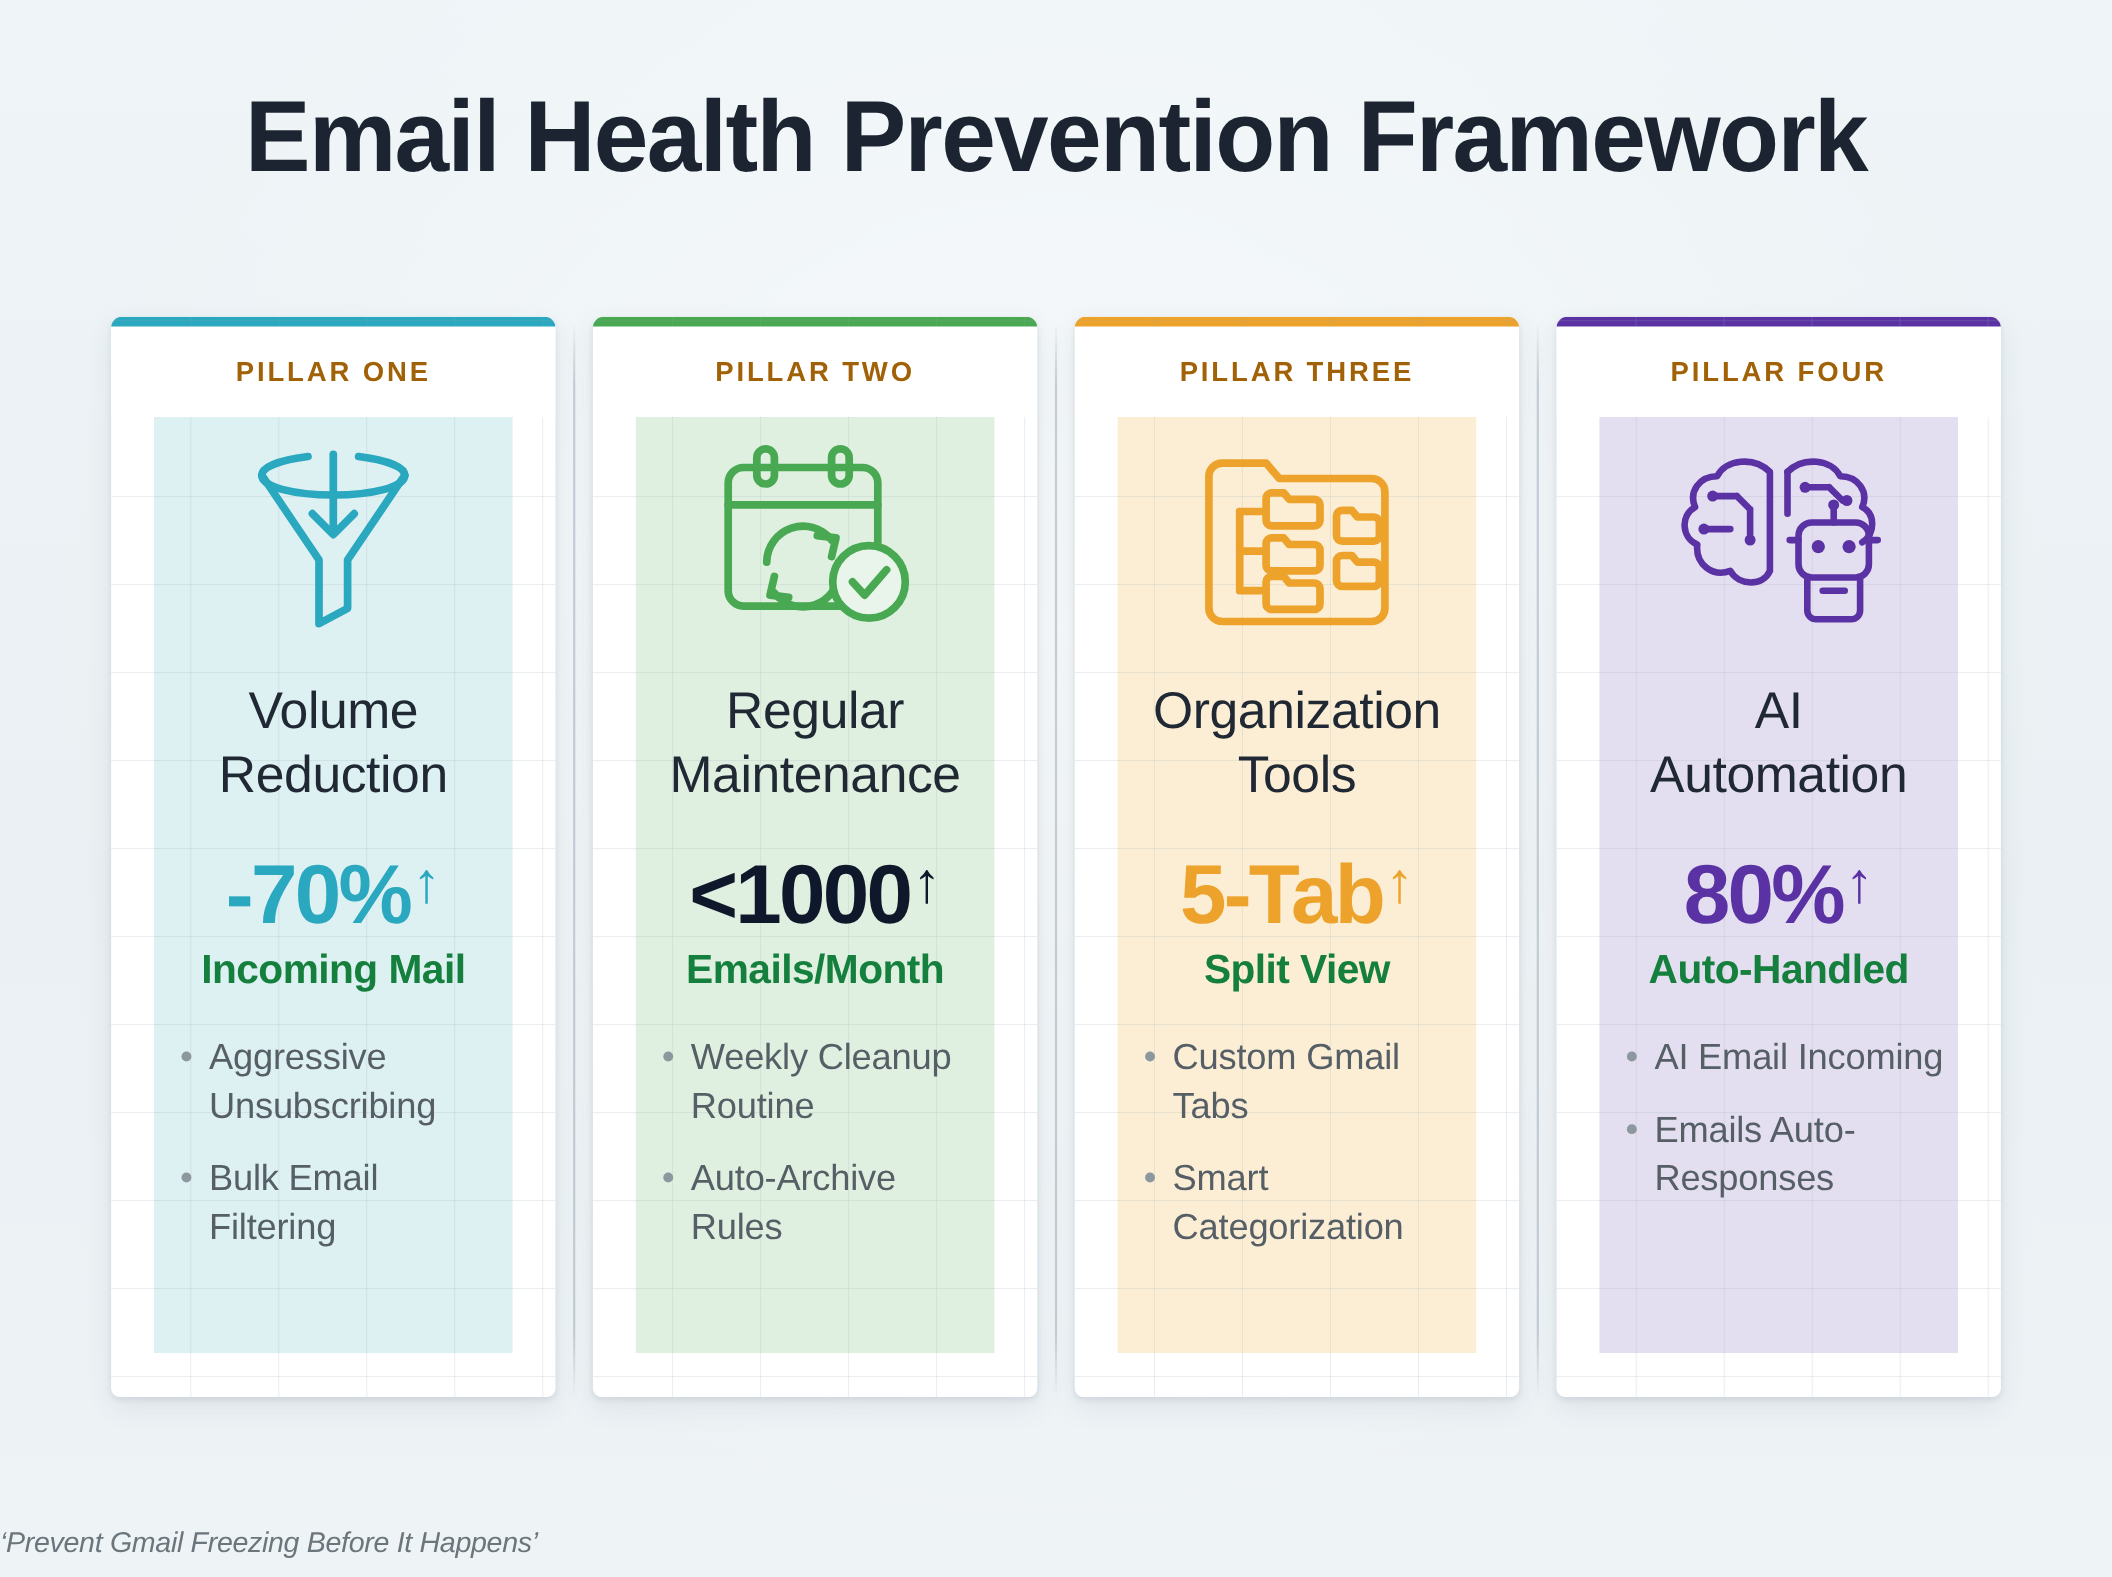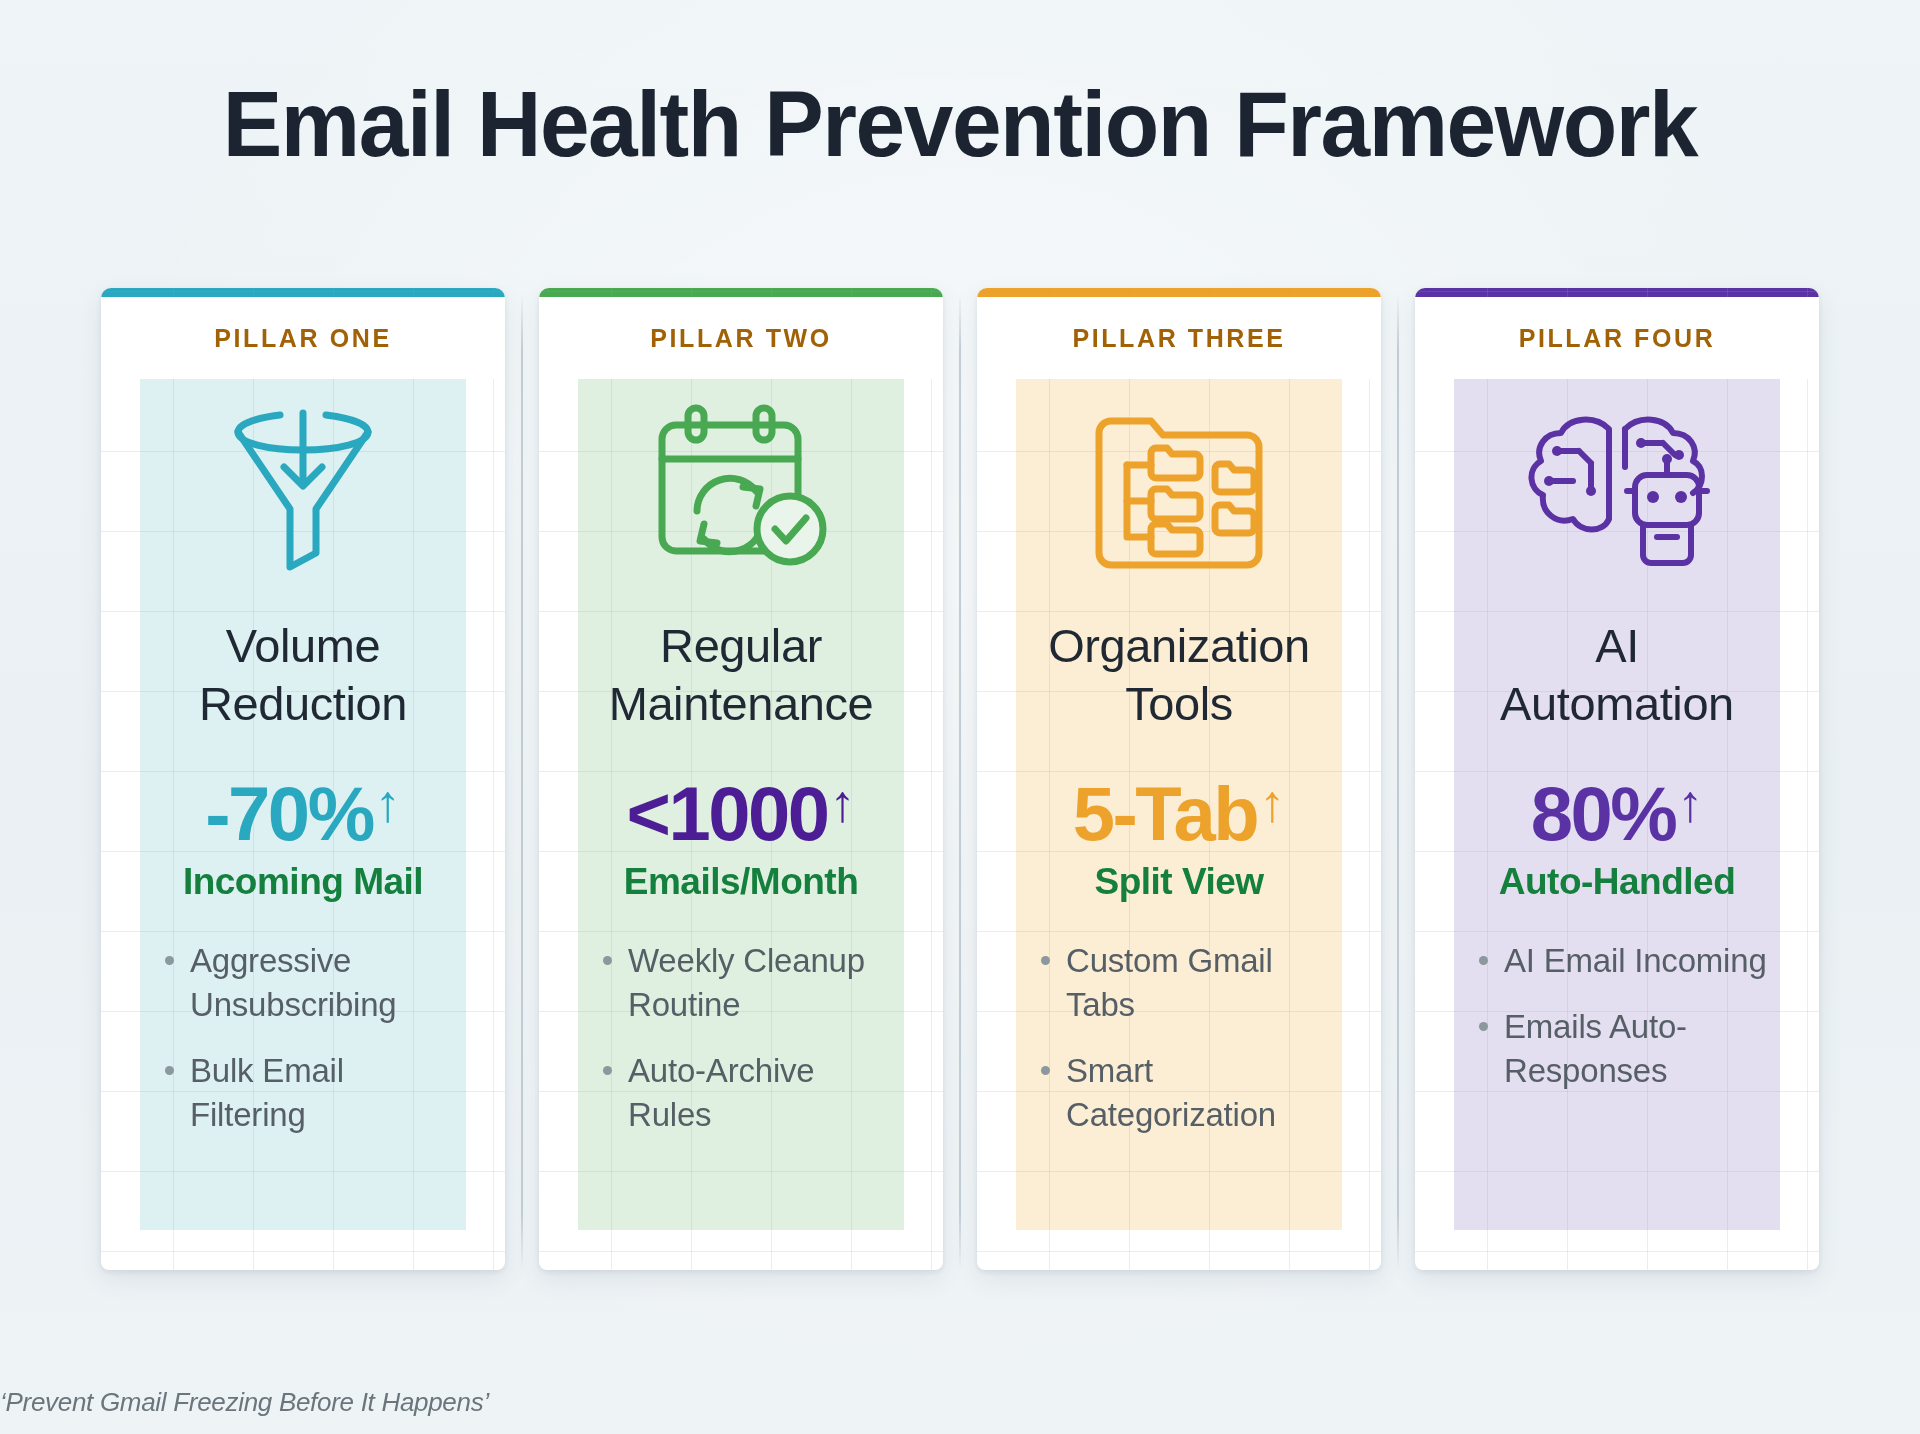--- a/index.html
+++ b/index.html
@@ -257,21 +257,21 @@
             <path d="M119 116 A33 33 0 0 1 60 136"></path>
             <path d="M73 140 L56 138 L60 121"></path>
             <circle cx="146" cy="126" r="33" fill="#e9f5ea"></circle>
             <path d="M131 126 L142 138 L162 115"></path>
           </svg>
         </div>
         <div class="heading">
           <span><span>Regular</span><br><span>Maintenance</span></span>
         </div>
         <div class="statblock">
-          <div class="statnum" style="color:#4c1d95">
+          <div class="statnum" style="color:#0f172a">
             <span>&lt;1000</span>
             <span class="arrow">↑</span>
           </div>
           <div class="statlabel">Emails/Month</div>
         </div>
         <div class="bullets">
           <div class="bullet">
             <span class="dot"></span>
             <span>Weekly Cleanup Routine</span>
           </div>

